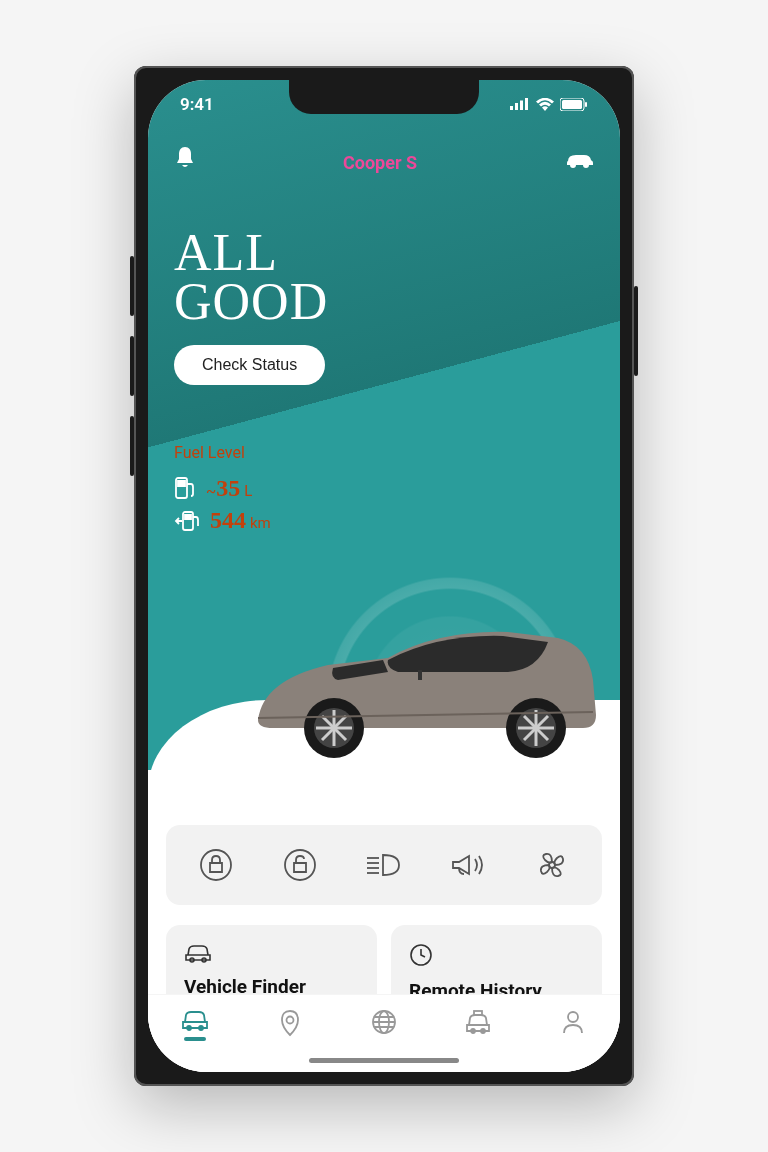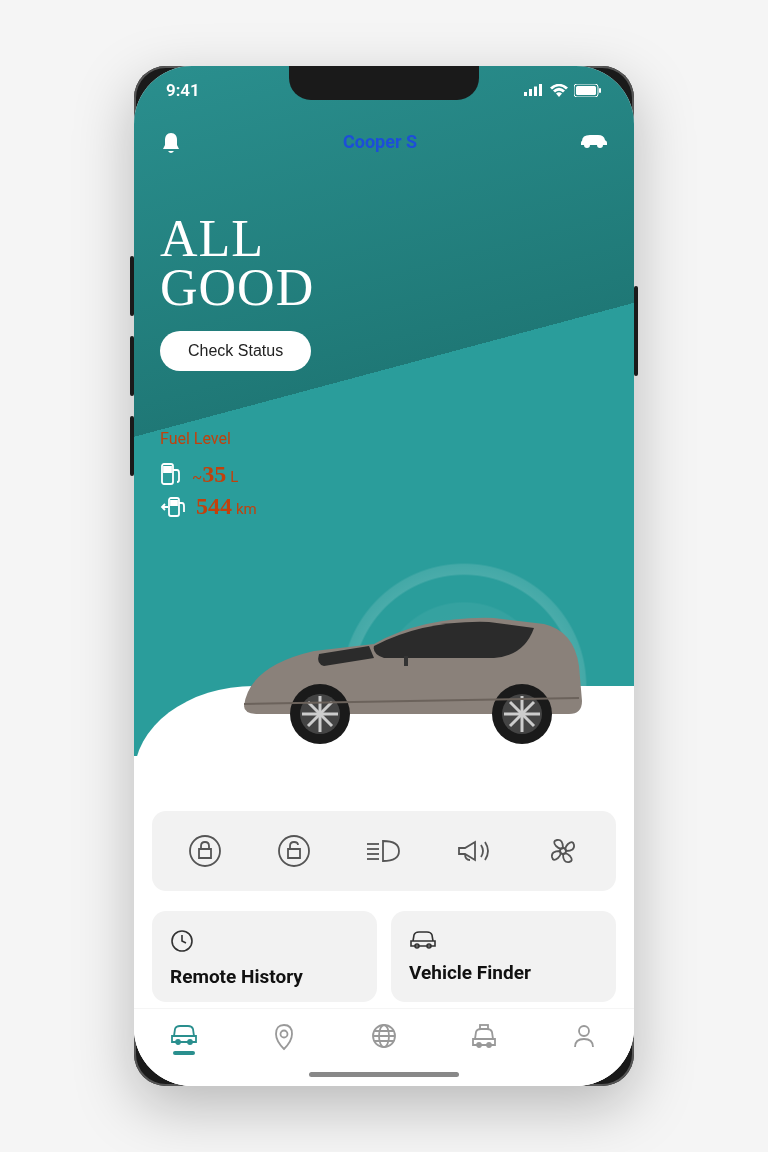--- a/index.html
+++ b/index.html
@@ -3,21 +3,22 @@
 <meta charset="utf-8">
 <style>
   * { box-sizing: border-box; margin: 0; padding: 0; }
   html, body { width: 768px; height: 1152px; background: #f5f5f5; font-family: -apple-system, BlinkMacSystemFont, "Segoe UI", Roboto, sans-serif; }
   body { display: flex; align-items: center; justify-content: center; }
 
   .phone-frame {
     width: 500px;
     height: 1020px;
     background: #1a1a1a;
-    border-radius: 32px;
+    border-radius: 12px;
+    padding: 14px;
     position: relative;
     box-shadow: 0 20px 60px rgba(0,0,0,0.25), inset 0 0 0 2px #555;
   }
   .phone-frame::before, .phone-frame::after {
     content: "";
     position: absolute;
     background: #1a1a1a;
     border-radius: 4px;
   }
   .phone-frame::before { 
@@ -69,22 +70,22 @@
     height: 690px;
     background: linear-gradient(165deg, #2a8f8e 0%, #1f7876 45%, #2a9d9b 45%, #2a9d9b 100%);
   }
 
   .app-header {
     position: relative;
     z-index: 10;
     padding: 65px 26px 0;
     display: flex;
     justify-content: space-between;
-    align-items: flex-start;
-    color: #1d4ed8;
+    align-items: flex-end;
+    color: #ec4899;
   }
   .app-header .title { font-weight: 700; font-size: 18px; }
 
   .hero {
     position: relative;
     z-index: 10;
     padding: 55px 26px 0;
     color: #fff;
   }
   .hero h1 {
@@ -349,33 +350,33 @@
               <path d="M16 13 Q16 4 10 5 Q5 6 9 11 Q13 15 16 13 Z"></path>
               <path d="M19 16 Q28 16 27 10 Q26 5 21 9 Q17 13 19 16 Z"></path>
               <path d="M16 19 Q16 28 22 27 Q27 26 23 21 Q19 17 16 19 Z"></path>
               <path d="M13 16 Q4 16 5 22 Q6 27 11 23 Q15 19 13 16 Z"></path>
             </svg>
         </div>
       </div>
 
       <div class="cards-row">
         <div class="card">
-          <svg width="24" height="24" viewBox="0 0 24 24" fill="none" stroke="#333" stroke-width="1.6">
-              <circle cx="12" cy="12" r="10"></circle>
-              <path d="M12 6 L12 12 L16 14"></path>
-            </svg>
-          <div class="card-title">Remote History</div>
-        </div>
-        <div class="card">
           <svg width="28" height="20" viewBox="0 0 28 20" fill="none" stroke="#333" stroke-width="1.6">
               <path d="M4 12 L5 6 Q6 3 10 3 L18 3 Q22 3 23 6 L24 12 M2 12 L26 12 L26 17 L2 17 Z"></path>
               <circle cx="8" cy="17" r="2"></circle>
               <circle cx="20" cy="17" r="2"></circle>
             </svg>
           <div class="card-title">Vehicle Finder</div>
+        </div>
+        <div class="card">
+          <svg width="24" height="24" viewBox="0 0 24 24" fill="none" stroke="#333" stroke-width="1.6">
+              <circle cx="12" cy="12" r="10"></circle>
+              <path d="M12 6 L12 12 L16 14"></path>
+            </svg>
+          <div class="card-title">Remote History</div>
         </div>
       </div>
     </div>
 
     <div class="tab-bar">
       <div class="tab-item active">
         <svg width="30" height="22" viewBox="0 0 30 22" fill="none" stroke="#2a8f8e" stroke-width="1.8">
             <path d="M5 13 L6 6 Q7 3 11 3 L19 3 Q23 3 24 6 L25 13 M3 13 L27 13 L27 19 L3 19 Z"></path>
             <circle cx="9" cy="19" r="2"></circle>
             <circle cx="21" cy="19" r="2"></circle>

